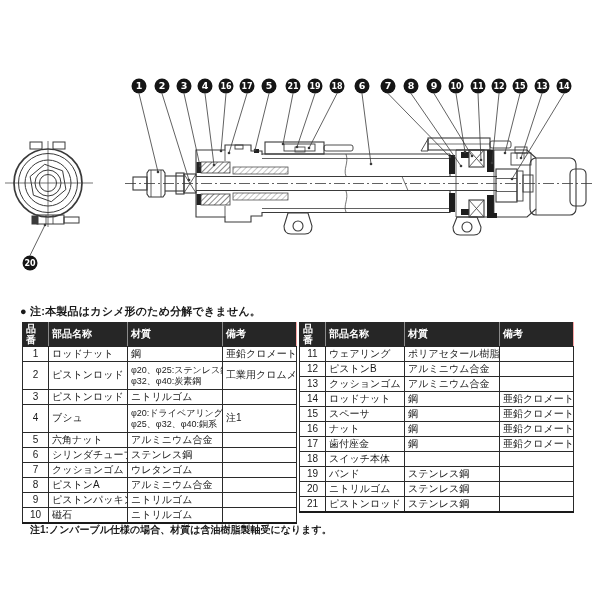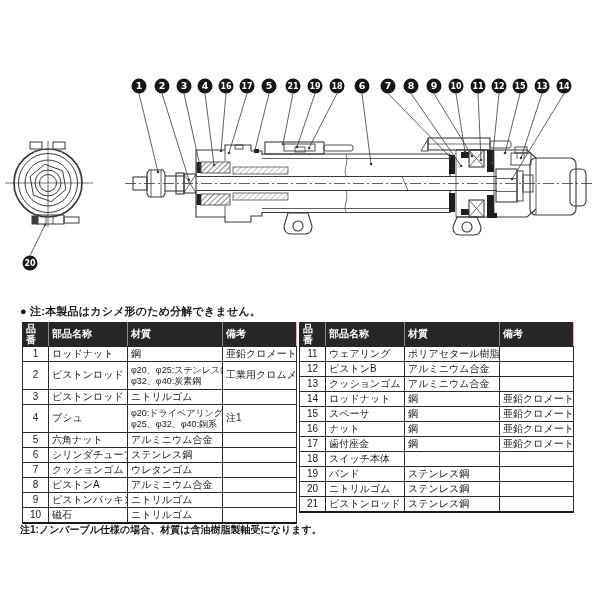--- a/index.html
+++ b/index.html
@@ -1,21 +1,21 @@
 <!DOCTYPE html>
 <html><head>
 <meta charset="utf-8">
 <style>
   html,body{margin:0;padding:0;background:#ffffff;}
   body{width:600px;height:600px;position:relative;overflow:hidden;
        font-family:"Liberation Sans","DejaVu Sans",sans-serif;color:#1a1a1a;}
   .stage{position:absolute;left:0;top:0;width:600px;height:600px;}
   svg#diagram{position:absolute;left:0;top:0;}
   .note-top{position:absolute;left:20px;top:304px;font-size:11px;font-weight:700;letter-spacing:0.2px;}
-  .note-bottom{position:absolute;left:20px;top:523px;font-size:10px;font-weight:700;}
+  .note-bottom{position:absolute;left:30px;top:523px;font-size:10px;font-weight:700;}
   table.parts{position:absolute;top:322px;border-collapse:collapse;table-layout:fixed;
               font-size:10px;line-height:1.05;}
   table.parts.left{left:22px;width:274px;}
   table.parts.right{left:299px;width:275px;}
   table.parts th{background:#262626;color:#ffffff;font-weight:700;text-align:left;
                  padding:1px 3px;height:13px;border:1px solid #262626;border-right:1px solid #8a8a8a;
                  font-size:10px;}
   table.parts th:last-child{border-right:1px solid #fca5a5;}
   table.parts td{border:1px solid #2a2a2a;padding:0 3px;height:14px;overflow:hidden;
                  white-space:nowrap;}

